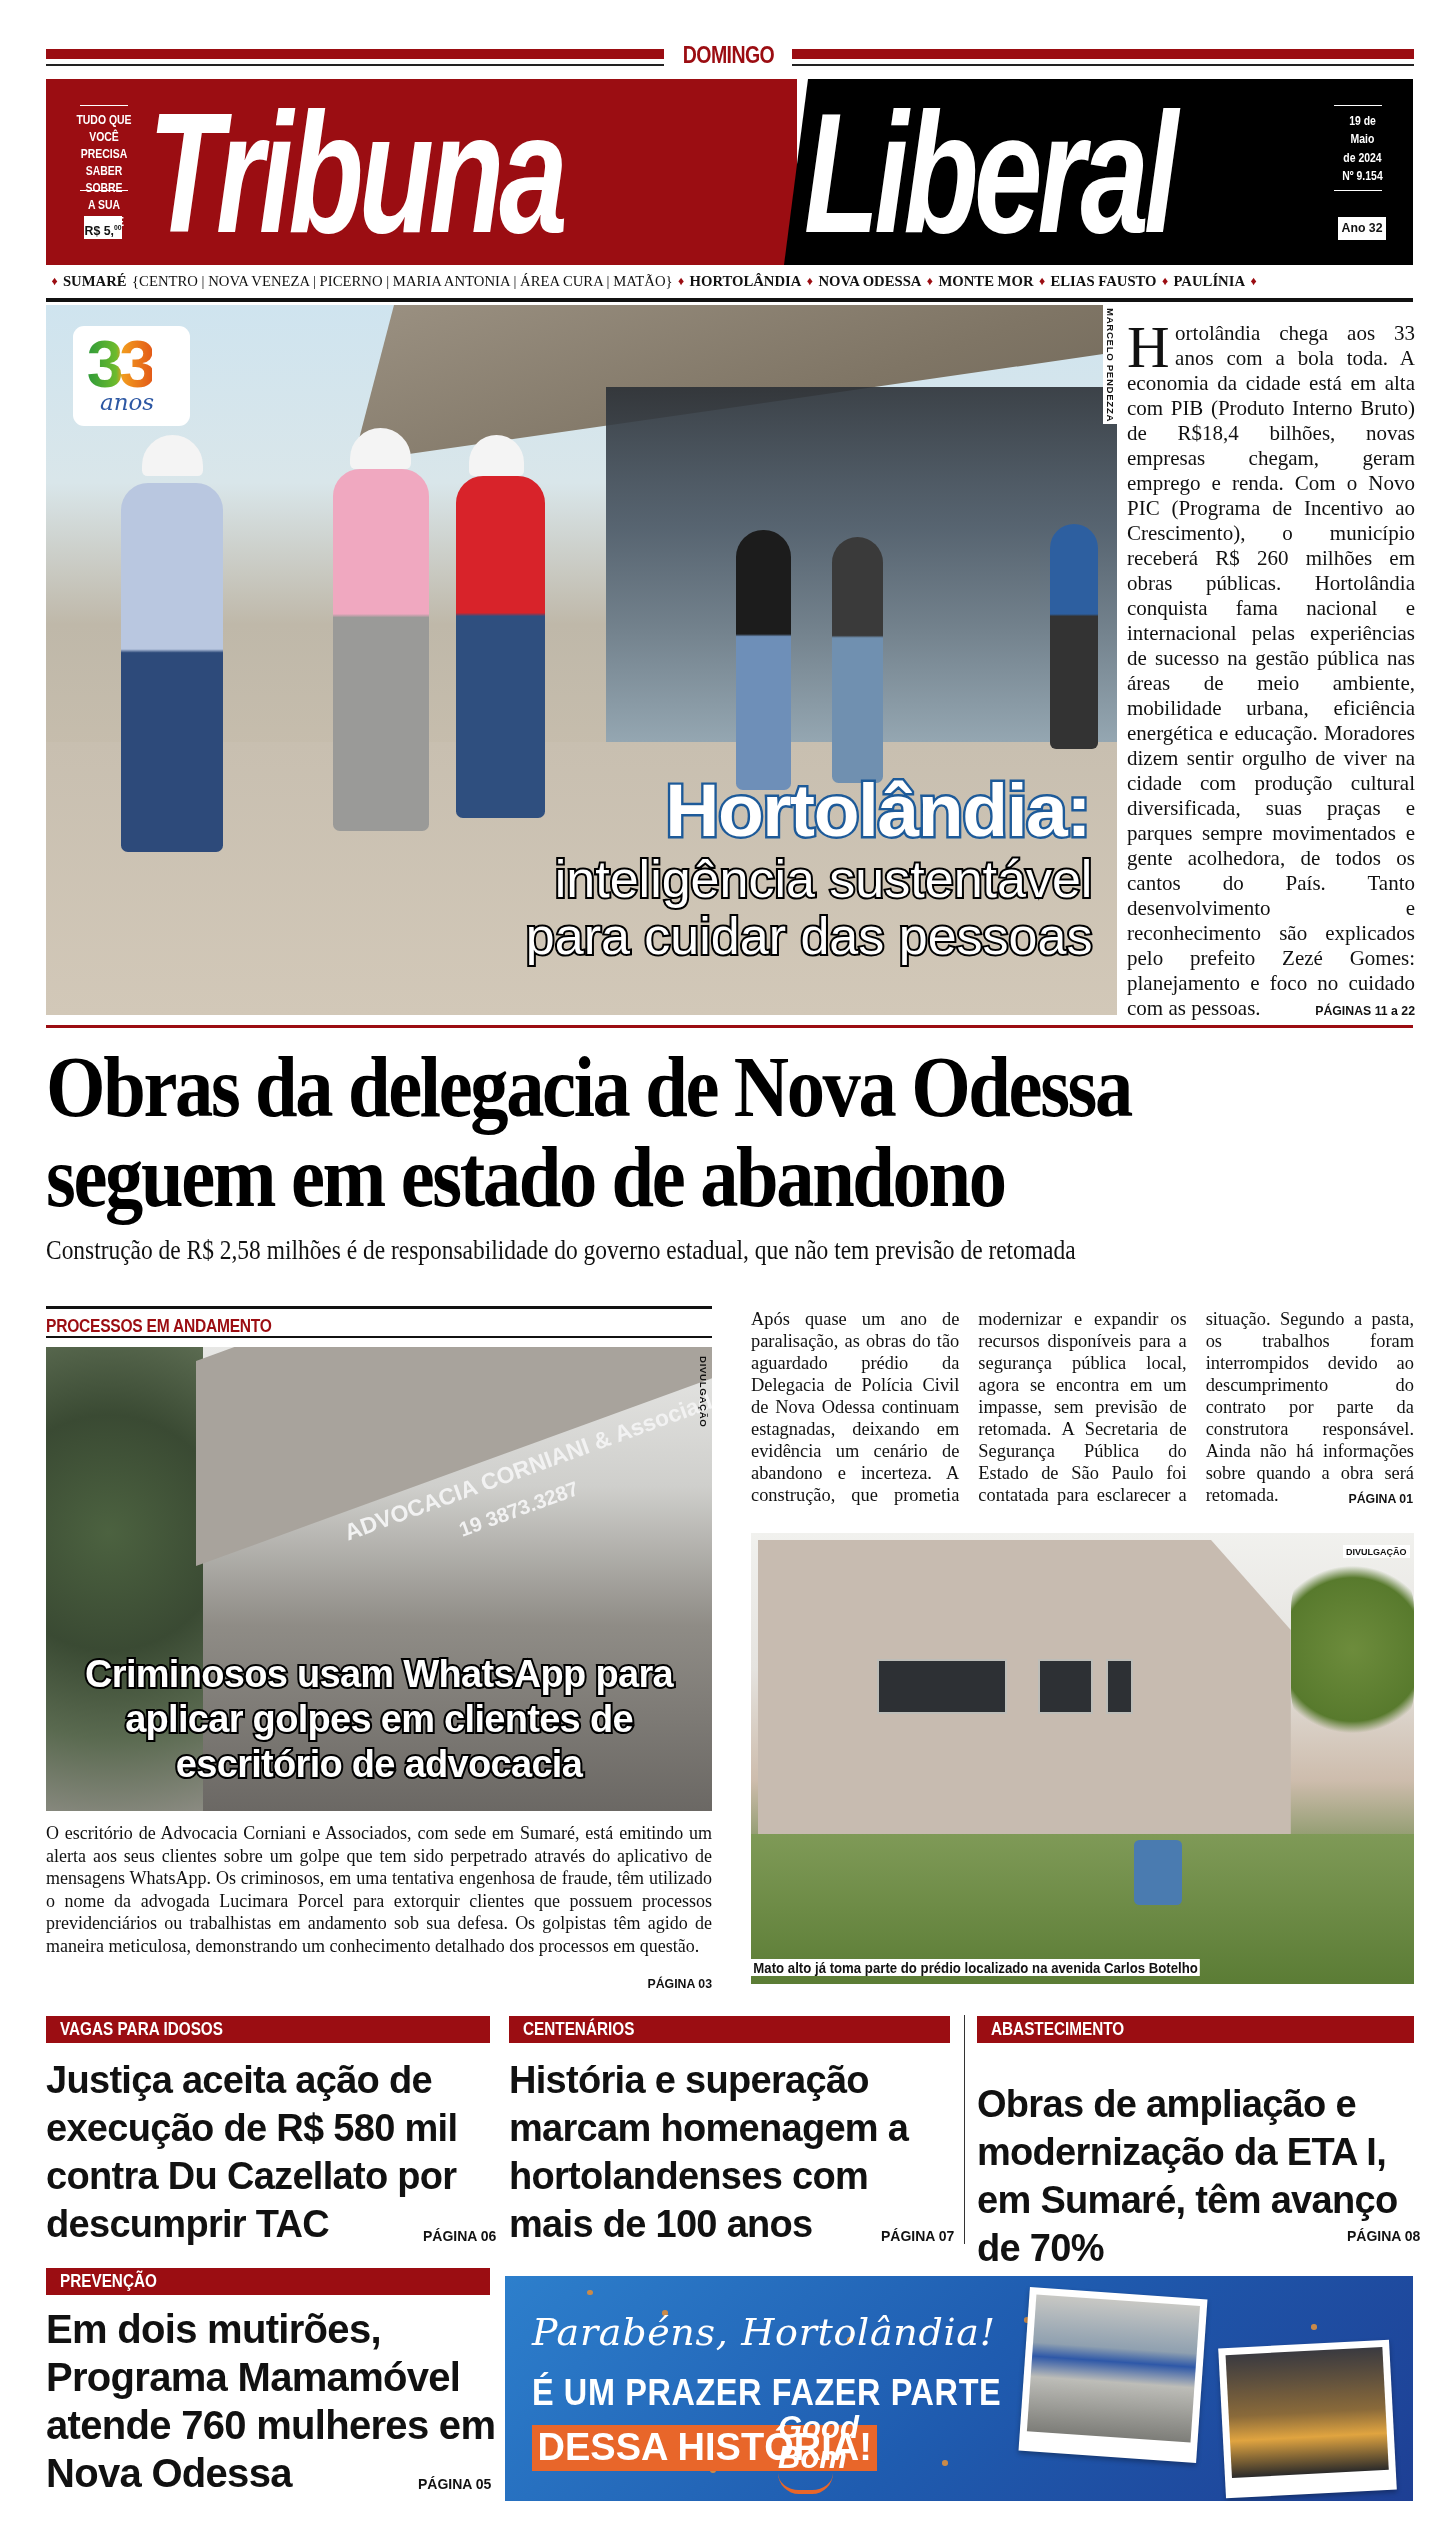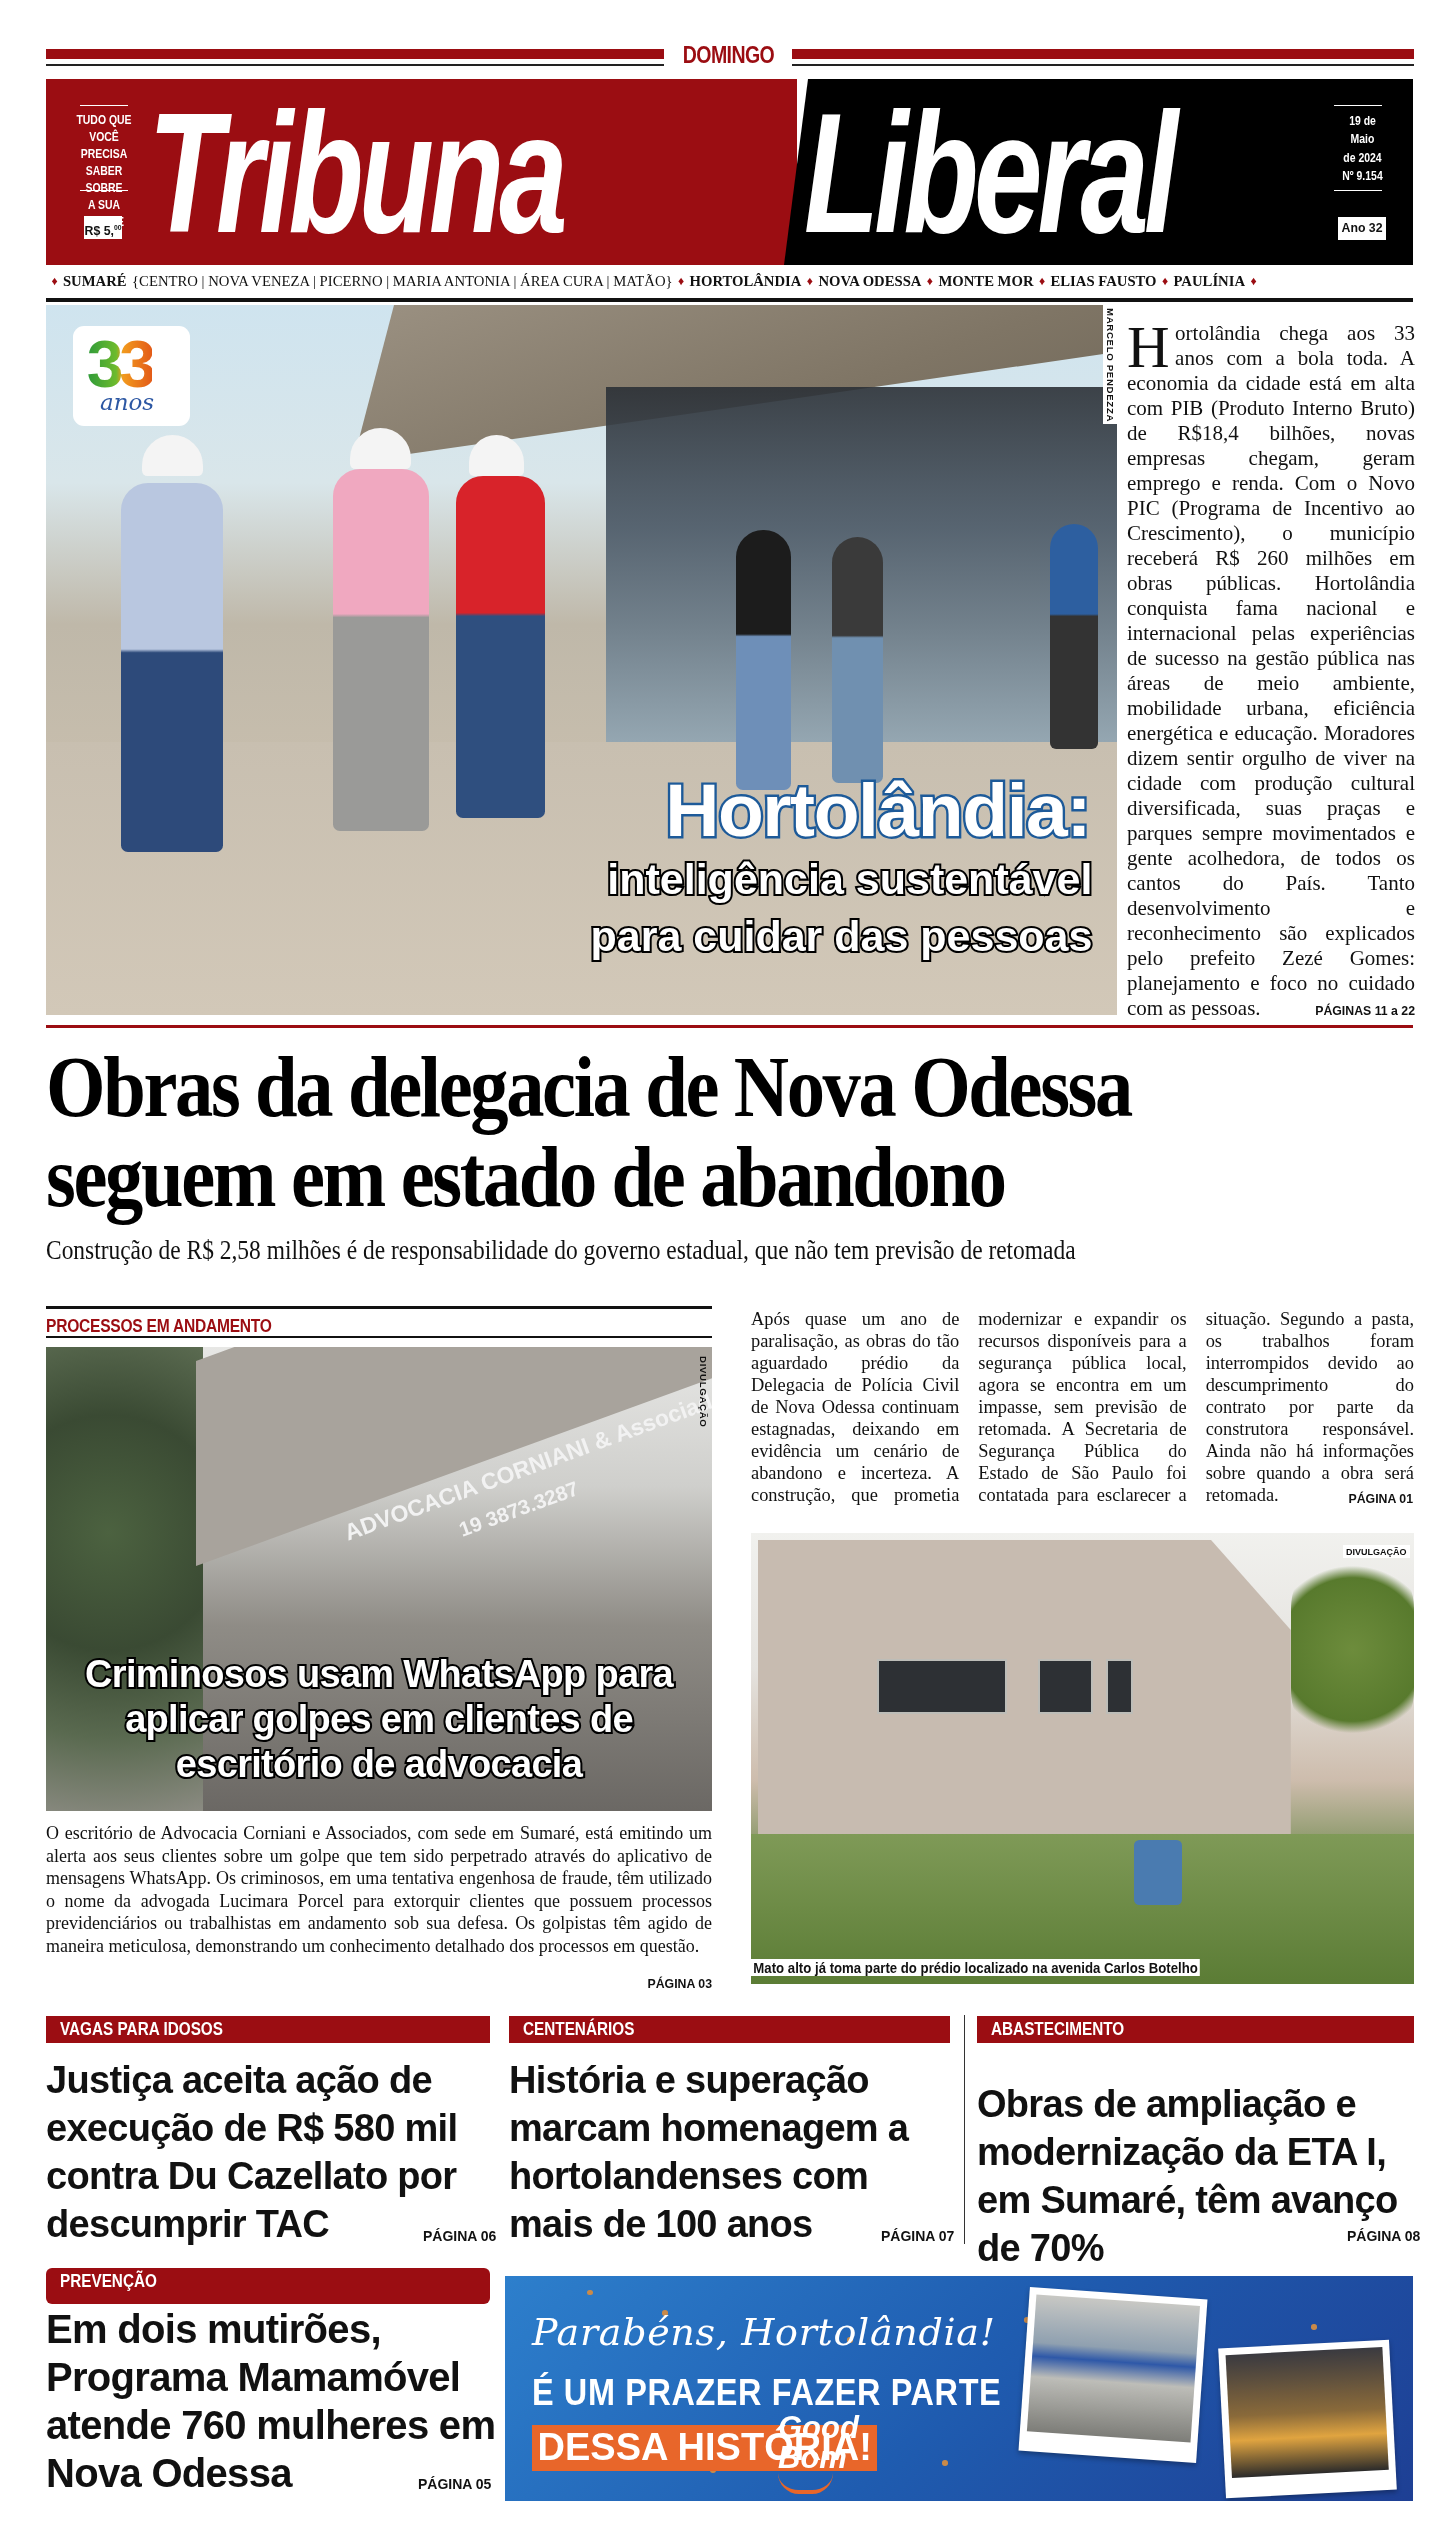--- a/index.html
+++ b/index.html
@@ -65,22 +65,22 @@
     border-radius: 11px; }
   .badge-33 .num { position: absolute; left: 13.7px; top: 4.1px; font-weight: 700; font-size: 66px; line-height: 68px;
     background: linear-gradient(90deg, #2e9a3a 0%, #6dbb2d 45%, #f29b1e 55%, #e35b18 100%);
     -webkit-background-clip: text; background-clip: text; color: transparent; letter-spacing: -4.1px; }
   .badge-33 .anos { position: absolute; left: 27px; top: 63px; font-family: "DejaVu Serif", serif; font-style: italic;
     font-size: 23px; color: #2c57a3; }
   .photo-credit-v { position: absolute; writing-mode: vertical-rl; font-size: 9.6px; font-weight: 700;
     background: #fff; color: #111; padding: 2.7px 1.4px; letter-spacing: 0.7px; }
   .lead-kicker { position: absolute; right: 27px; top: 464px; font-weight: 700; font-size: 75px; color: #fff;
     line-height: 82px; -webkit-text-stroke: 4.8px #1d5a99; paint-order: stroke fill; letter-spacing: -1.4px; }
-  .lead-overline { position: absolute; right: 24.6px; top: 546px; text-align: right; font-weight: 700;
-    font-size: 43px; line-height: 57px; color: #fff; -webkit-text-stroke: 4.1px #000; paint-order: stroke fill; }
+  .lead-overline { position: absolute; right: 24.6px; top: 546px; text-align: right; font-weight: 400;
+    font-size: 52px; line-height: 57px; color: #fff; -webkit-text-stroke: 4.1px #000; paint-order: stroke fill; }
 
   .lead-text { position: absolute; top: 321px; left: 1127px; width: 288px; font-family: "Liberation Serif", serif;
     font-size: 21px; line-height: 25px; text-align: justify; color: #111; hyphens: auto; }
   .lead-text .dropcap { float: left; font-size: 59px; line-height: 46px; margin: 2.7px 5.5px 0 0; }
   .page-ref { font-family: "Liberation Sans", sans-serif; font-weight: 700; font-size: 12.3px; color: #111; }
 
   
   .hl-rule { position: absolute; top: 1025px; left: 46px; width: 1367px; height: 3.4px; background: #9b0d12; }
   .main-headline { position: absolute; top: 1042px; left: 46px; width: 1367px; font-family: "Liberation Serif", serif;
     font-weight: 700; font-size: 87px; line-height: 90px; letter-spacing: -2.7px; color: #000;
@@ -282,21 +282,21 @@
 <div class="sec-bar" style="top:2016px;left:509px;width:441px;"><span>CENTENÁRIOS</span></div>
 <div class="brief-hl" style="top:2056px;left:509px;width:451px;">História e superação marcam homenagem a hortolandenses com mais de 100 anos</div>
 <div class="brief-page" style="top:2228px;left:881px;">PÁGINA 07</div>
 
 <div class="v-rule"></div>
 
 <div class="sec-bar" style="top:2016px;left:977px;width:437px;"><span>ABASTECIMENTO</span></div>
 <div class="brief-hl" style="top:2056px;left:977px;width:437px;margin-top:24px;">Obras de ampliação e modernização da ETA I, em Sumaré, têm avanço de 70%</div>
 <div class="brief-page" style="top:2228px;left:1347px;">PÁGINA 08</div>
 
-<div class="sec-bar" style="top:2268px;left:46px;width:444px;height:36px;line-height:26px;border-radius:6px;"><span>PREVENÇÃO</span></div>
+<div class="sec-bar" style="top:2268px;left:46px;width:444px;height:27px;line-height:26px;"><span>PREVENÇÃO</span></div>
 <div class="brief-hl" style="top:2305px;left:46px;width:451px;font-size:40px;line-height:48px;">Em dois mutirões, Programa Mamamóvel atende 760 mulheres em Nova Odessa</div>
 <div class="brief-page" style="top:2476px;left:418px;">PÁGINA 05</div>
 
 <aside class="ad">
   <div class="confetti" style="left:82px;top:13.7px;"></div>
   <div class="confetti" style="left:157px;top:34px;"></div>
   <div class="confetti" style="left:342px;top:61px;"></div>
   <div class="confetti" style="left:519px;top:41px;"></div>
   <div class="confetti" style="left:806px;top:48px;"></div>
   <div class="confetti" style="left:205px;top:191px;"></div>

